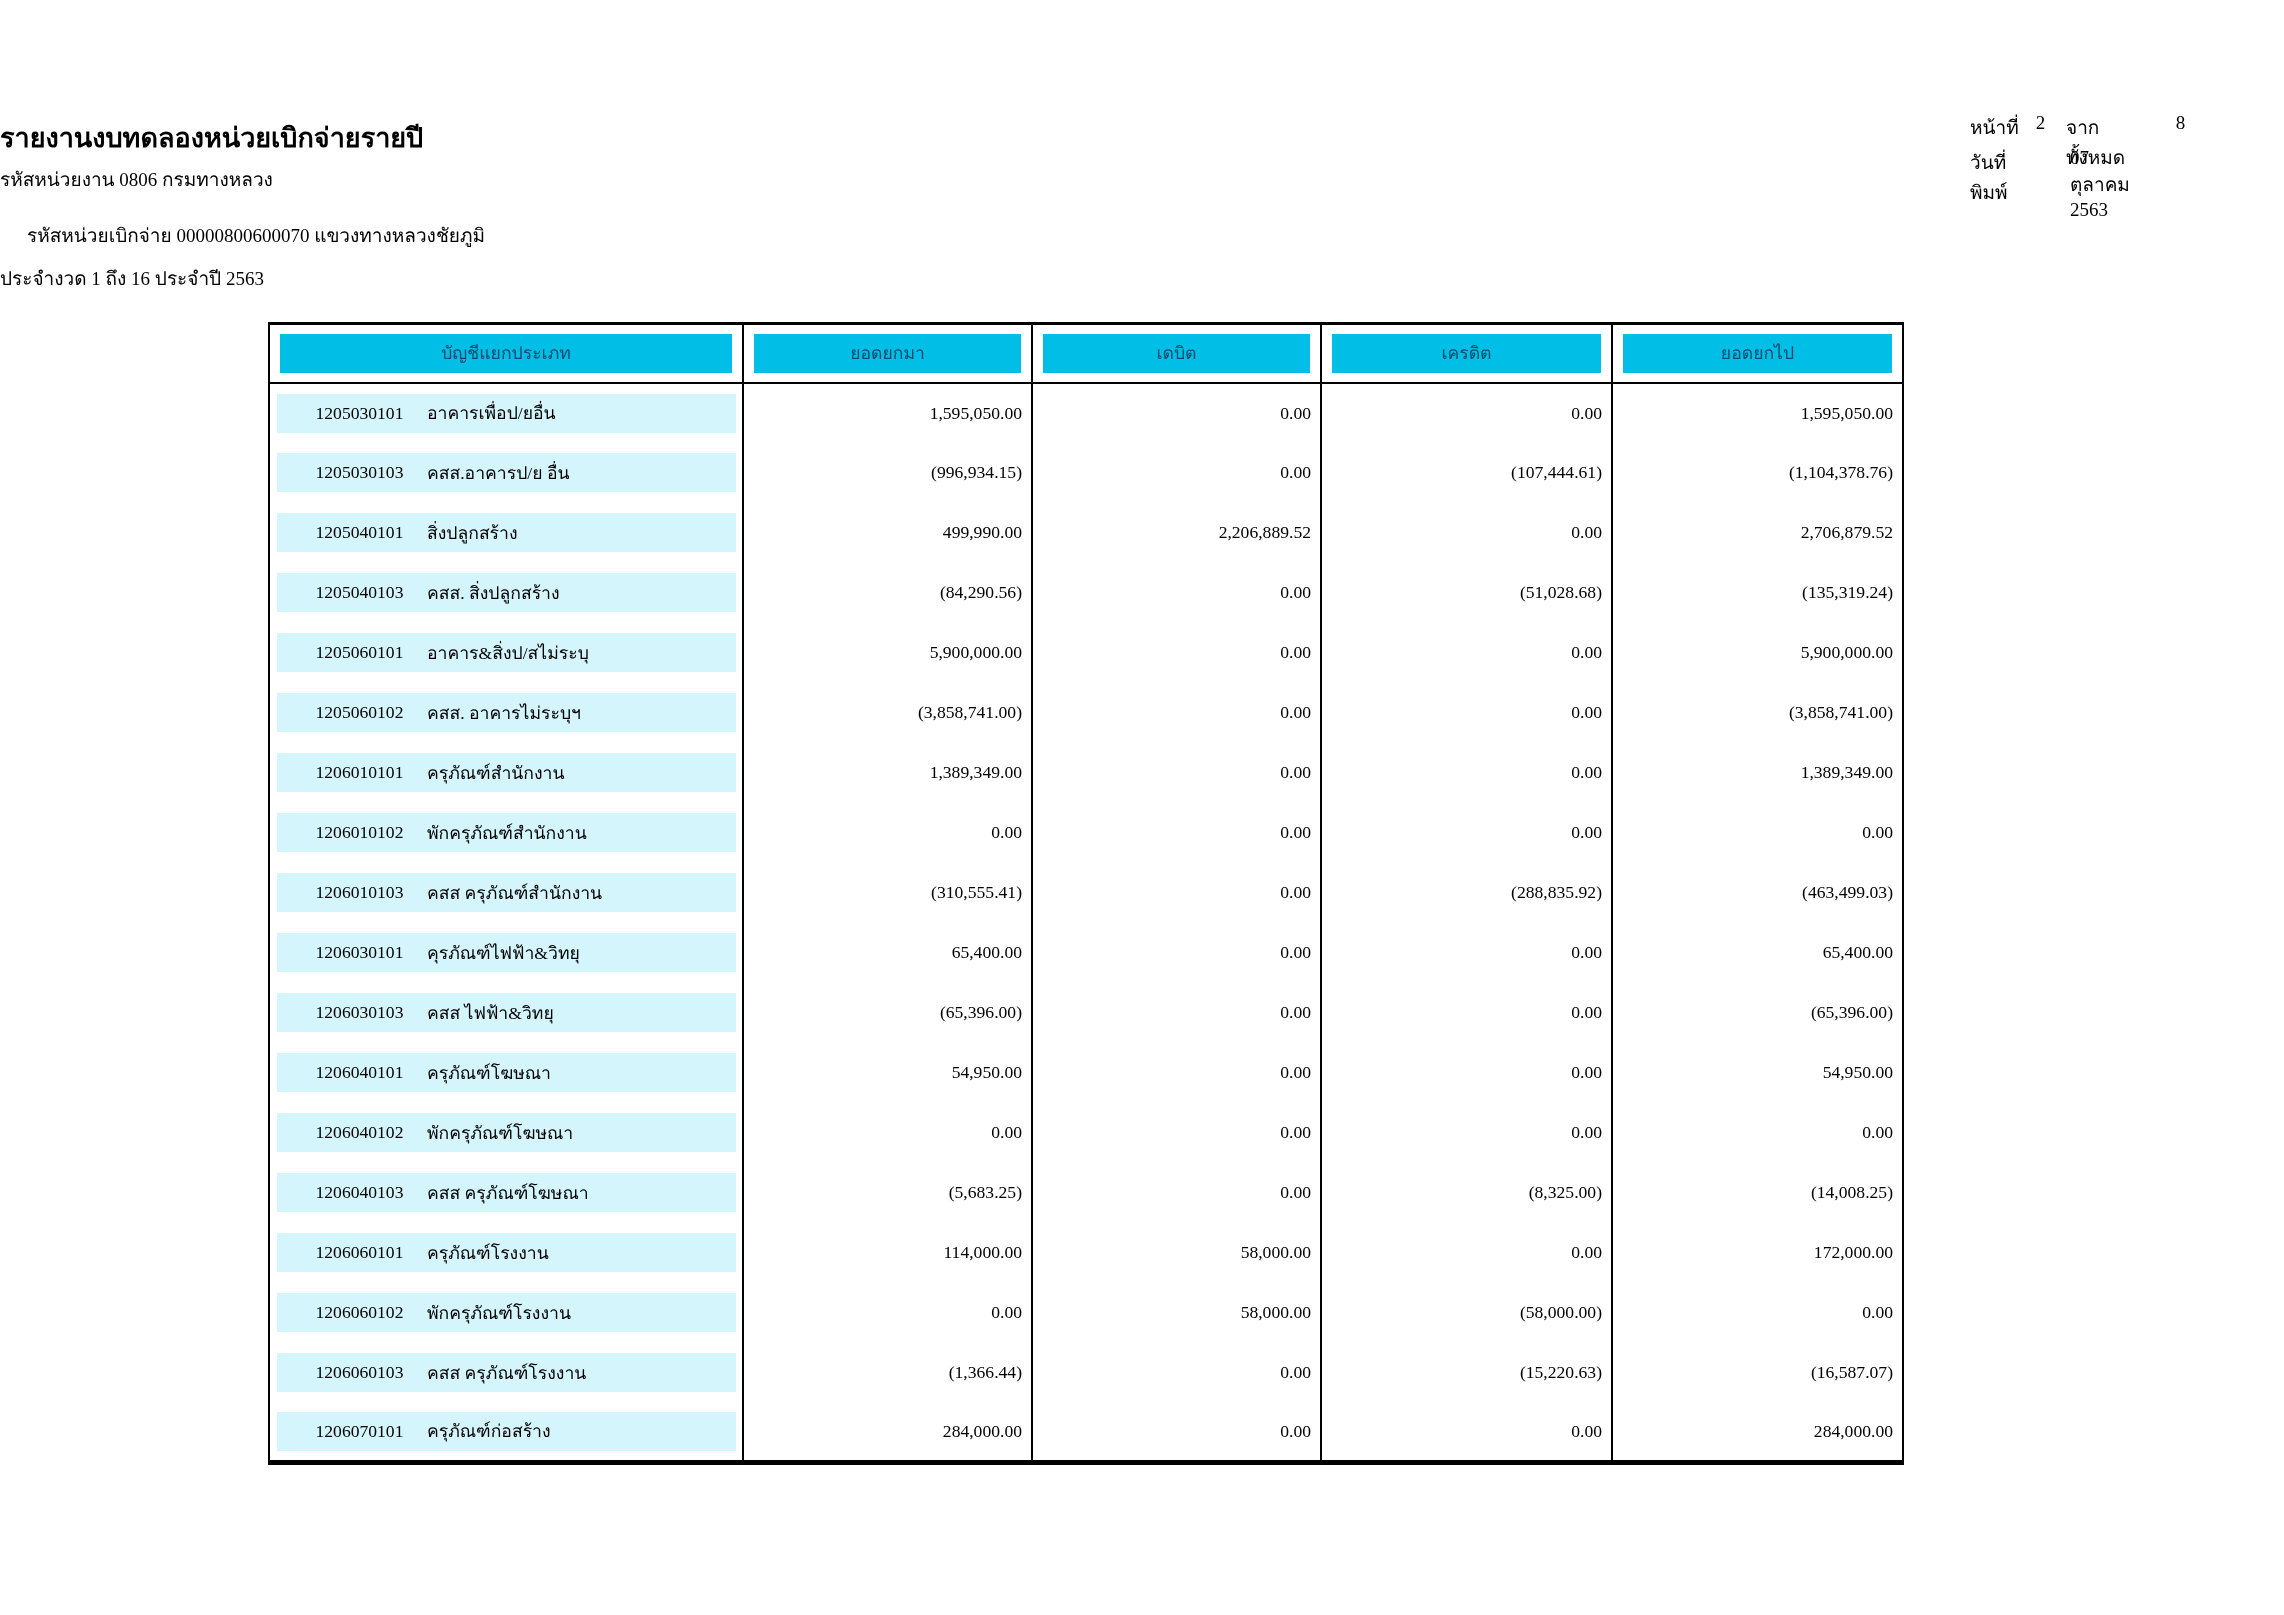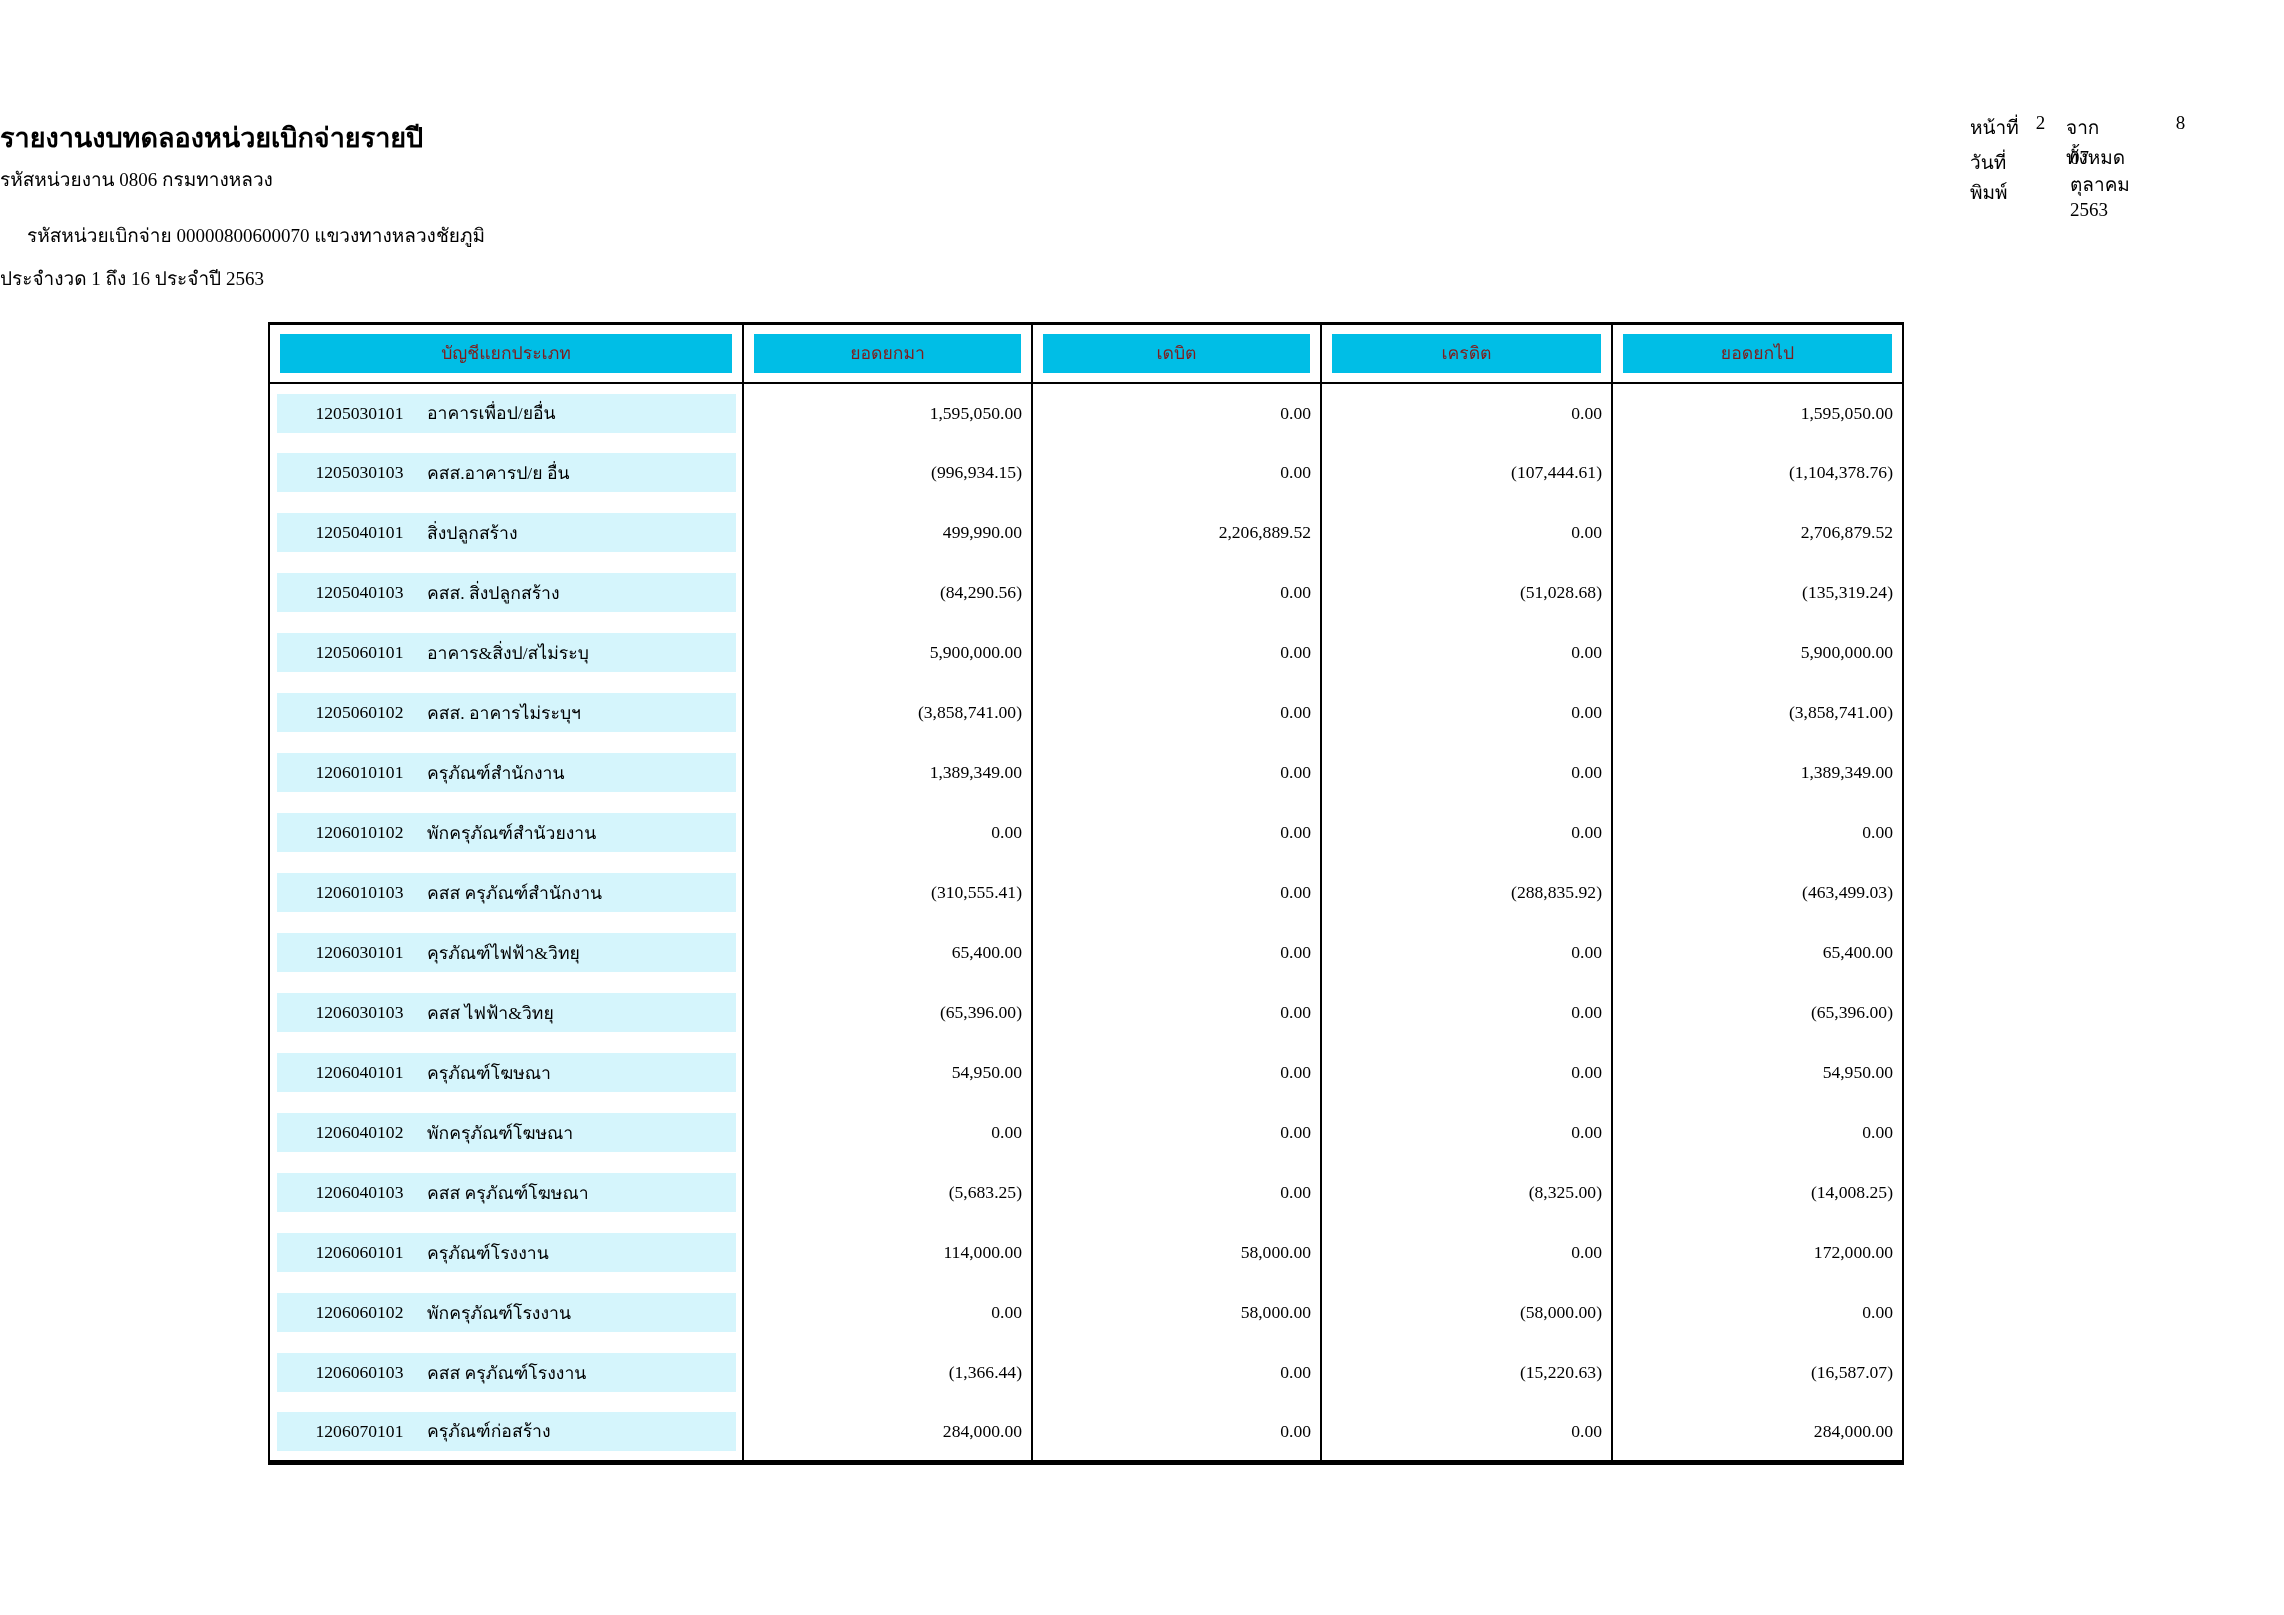--- a/index.html
+++ b/index.html
@@ -42,21 +42,21 @@
   .tb col.c4{width:291px;}
   .tb col.c5{width:291px;}
   .tb th,.tb td{padding:0;border-left:2px solid #000;vertical-align:middle;}
   .tb th:first-child,.tb td:first-child{border-left:none;}
   .tb thead tr{height:59px;border-bottom:2.6px solid #000;}
   .tb thead th{background:#fff;font-weight:normal;}
   .hblock{
     height:39px;margin:0 10.4px;
     background:var(--header-cyan,#00bee6);
     display:flex;align-items:center;justify-content:center;
-    font-size:17.6px;color:#7f1d1d;
+    font-size:17.6px;color:#0c4a6e;
   }
   .tb tbody tr{height:60px;}
   td.acct{background:#fff;}
   .band{
     height:39px;margin:0 6.5px 0 7.2px;
     background:var(--band-cyan,#d5f5fc);
     display:flex;align-items:center;
     font-size:17.6px;
     padding-left:24px;
   }
@@ -199,21 +199,21 @@
       <td class="num">1,389,349.00</td>
       <td class="num">0.00</td>
       <td class="num">0.00</td>
       <td class="num">1,389,349.00</td>
     </tr>
 
     <tr>
       <td class="acct">
         <div class="band">
           <span class="code">1206010102</span>
-          <span class="nm">พักครุภัณฑ์สำนัวยงาน</span>
+          <span class="nm">พักครุภัณฑ์สำนักงาน</span>
         </div>
       </td>
       <td class="num">0.00</td>
       <td class="num">0.00</td>
       <td class="num">0.00</td>
       <td class="num">0.00</td>
     </tr>
 
     <tr>
       <td class="acct">

